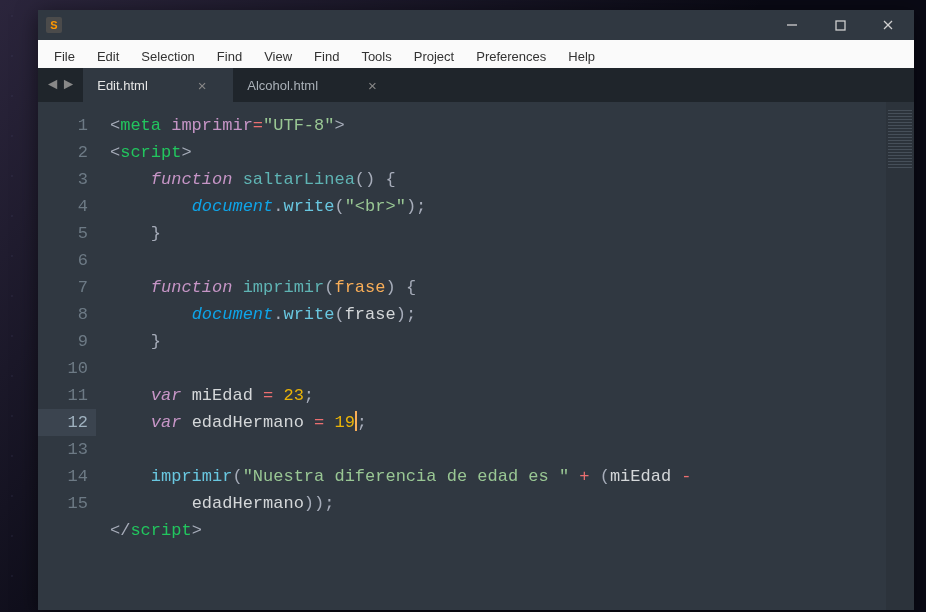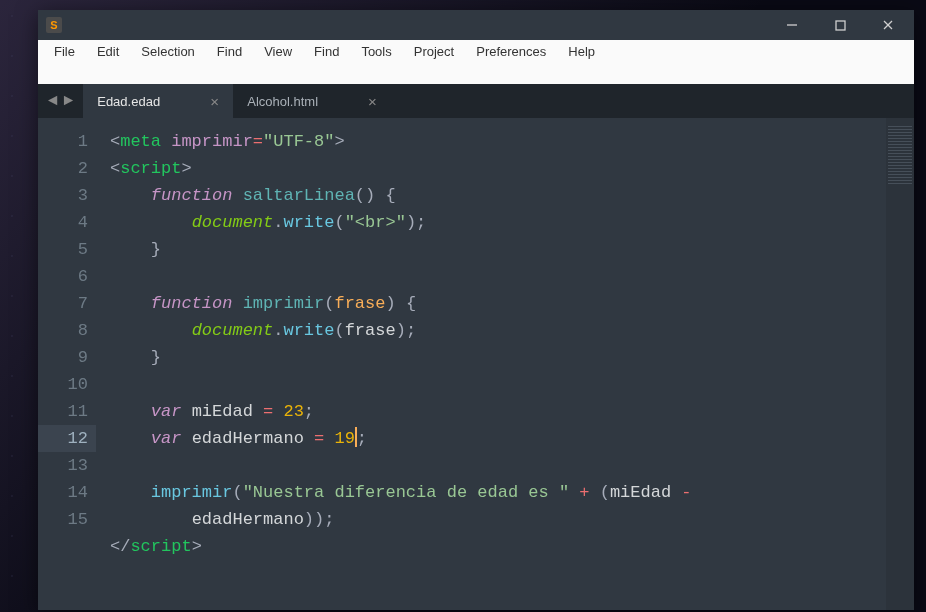--- a/index.html
+++ b/index.html
@@ -63,24 +63,24 @@
   .win-btn {
     width: 20px;
     height: 20px;
     display: flex;
     align-items: center;
     justify-content: center;
     color: #cfcfcf;
     font-size: 14px;
   }
   .menubar {
-    height: 44px;
+    height: 28px;
     background: #fafafa;
     display: flex;
-    align-items: flex-start;
+    align-items: flex-end;
     padding: 0 6px;
     gap: 2px;
     font-family: 'Segoe UI', Tahoma, sans-serif;
     font-size: 13px;
     color: #333;
   }
   .menu-item {
     padding: 4px 10px;
   }
   .tabbar {
@@ -158,21 +158,21 @@
     background-size: 100% 3px;
     opacity:0.4;
   }
   
   .tag { color: #22c55e; }
   .attr { color: #c695c6; }
   .str { color: #99c794; }
   .kw { color: #c695c6; font-style: italic; }
   .fn-def { color: #5fb4b4; }
   .fn-call { color: #69c7e0; }
-  .obj-it { color: #84cc16; font-style: italic;}
+  .obj-it { color: #0ea5e9; font-style: italic;}
   .param { color: #f9ae58; }
   .num { color: #eab308; }
   .punct { color: #a6acb9; }
   .op { color: #ec6f70; }
   .ident { color: #d4d7d9; }
   .cursor {
     display:inline-block;
     width:0;
     border-left:2px solid #f9ae58;
     height:20px;
@@ -222,21 +222,21 @@
     <div class="menu-item">Preferences</div>
     <div class="menu-item">Help</div>
   </div>
 
   <div class="tabbar">
     <div class="tab-nav">
       <span>◄</span>
       <span>►</span>
     </div>
     <div class="tab active">
-      <span>Edad.edad</span>
+      <span>Edit.html</span>
       <span class="tab-close">×</span>
     </div>
     <div class="tab">
       <span>Alcohol.html</span>
       <span class="tab-close">×</span>
     </div>
   </div>
 
   <div class="editor-wrap">
     <div class="gutter" id="gutter">

